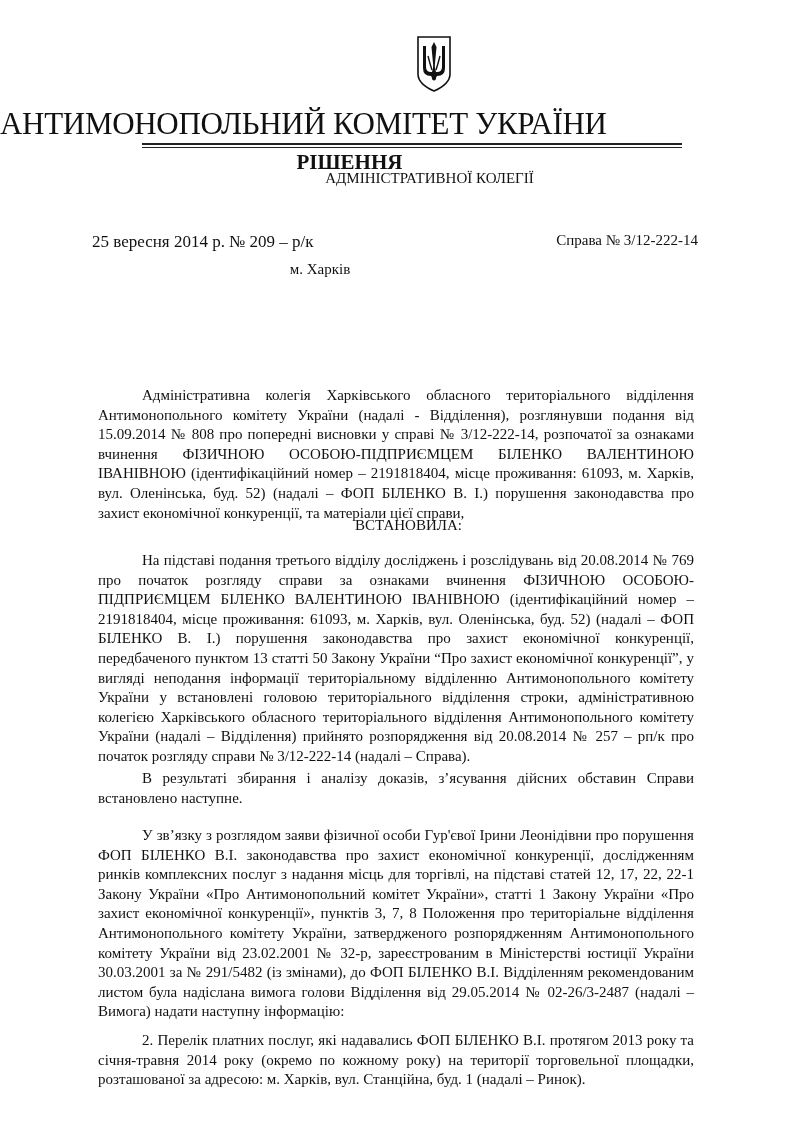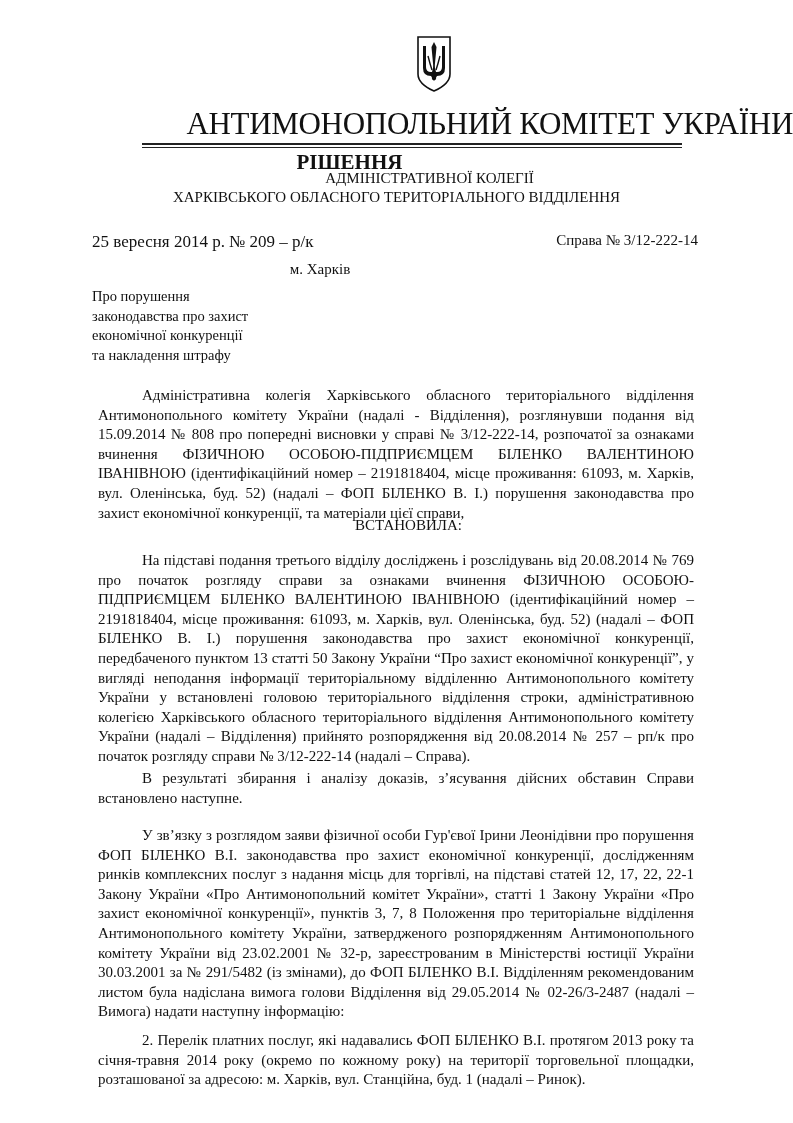--- a/index.html
+++ b/index.html
@@ -1,19 +1,19 @@
 <!DOCTYPE html>
 <html><head>
 <meta charset="utf-8">
 <style>
   html, body { margin:0; padding:0; background:#ffffff; }
   body { width:793px; height:1123px; overflow:hidden; position:relative; color:#111; }
   .page { position:absolute; left:0; top:0; width:793px; height:1123px; }
   .emblem { position:absolute; left:414px; top:34px; width:40px; height:60px; }
-  .org { position:absolute; left:0; width:793px; text-align:right; top:106px;
+  .org { position:absolute; left:0; width:793px; text-align:left; top:106px;
          font-family:"Liberation Serif", serif; font-size:31px; letter-spacing:-0.3px; color:#111; }
   .rule1 { position:absolute; left:142px; width:540px; top:143px; height:0; border-top:2px solid #222; }
   .rule2 { position:absolute; left:142px; width:540px; top:147px; height:0; border-top:1px solid #222; }
   .title { position:absolute; left:0; width:699px; text-align:center; top:150px;
            font-family:"Liberation Serif", serif; font-weight:bold; font-size:21px; }
   .sub1, .sub2 { position:absolute; left:0; width:793px; text-align:center;
            font-family:"Liberation Serif", serif; font-size:15px; }
   .sub1 { top:170px;padding-left:33px; }
   .sub2 { top:189px; }
   .date { position:absolute; left:92px; top:232px; font-family:"Liberation Serif", serif; font-size:17px; }
@@ -43,32 +43,25 @@
     <path d="M9 12 L9 34 Q9 42 17 42 L20 47 L23 42 Q31 42 31 34 L31 12 L28 12 L28 33 Q28 38 23 38 L22 38 L20 30 L18 38 L17 38 Q12 38 12 33 L12 12 Z" fill="#111"></path>
     <path d="M14 22 Q16 30 18 36 M26 22 Q24 30 22 36" stroke="#111" stroke-width="1.4" fill="none"></path>
     <circle cx="20" cy="44" r="2.2" fill="#111"></circle>
   </svg>
 
   <div class="org">АНТИМОНОПОЛЬНИЙ КОМІТЕТ УКРАЇНИ</div>
   <div class="rule1"></div>
   <div class="rule2"></div>
   <div class="title">РІШЕННЯ</div>
   <div class="sub1">АДМІНІСТРАТИВНОЇ КОЛЕГІЇ</div>
-  <div class="sub2">ХАРКІВСЬКОГО ОБЛАСНОГО ТЕРИТОРІАЛЬНОГО ВІДДІЛЕННЯ</div>
 
   <div class="date">25 вересня 2014 р.  № 209 – р/к</div>
   <div class="case">Справа № 3/12-222-14</div>
   <div class="city">м. Харків</div>
 
-  <div class="subject">
-    <div>Про порушення</div>
-    <div>законодавства про захист</div>
-    <div>економічної конкуренції</div>
-    <div>та накладення штрафу</div>
-  </div>
 
   <div class="text p1">
     <p>Адміністративна колегія Харківського обласного територіального відділення Антимонопольного комітету України (надалі - Відділення), розглянувши подання від 15.09.2014 № 808 про попередні висновки у справі № 3/12-222-14, розпочатої за ознаками вчинення ФІЗИЧНОЮ ОСОБОЮ-ПІДПРИЄМЦЕМ БІЛЕНКО ВАЛЕНТИНОЮ ІВАНІВНОЮ (ідентифікаційний номер – 2191818404, місце проживання: 61093, м. Харків, вул. Оленінська, буд. 52) (надалі – ФОП БІЛЕНКО В. І.) порушення законодавства про захист економічної конкуренції, та матеріали цієї справи,</p>
   </div>
 
   <div class="heading">ВСТАНОВИЛА:</div>
 
   <div class="text p2">
     <p>На підставі подання третього відділу досліджень і розслідувань від 20.08.2014 № 769 про початок розгляду справи за ознаками вчинення ФІЗИЧНОЮ ОСОБОЮ-ПІДПРИЄМЦЕМ БІЛЕНКО ВАЛЕНТИНОЮ ІВАНІВНОЮ (ідентифікаційний номер – 2191818404, місце проживання: 61093, м. Харків, вул. Оленінська, буд. 52) (надалі – ФОП БІЛЕНКО В. І.) порушення законодавства про захист економічної конкуренції, передбаченого пунктом 13 статті 50 Закону України “Про захист економічної конкуренції”, у вигляді неподання інформації територіальному відділенню Антимонопольного комітету України у встановлені головою територіального відділення строки, адміністративною колегією Харківського обласного територіального відділення Антимонопольного комітету України (надалі – Відділення) прийнято розпорядження від 20.08.2014 № 257 – рп/к про початок розгляду справи № 3/12-222-14 (надалі – Справа).</p>
   </div>

